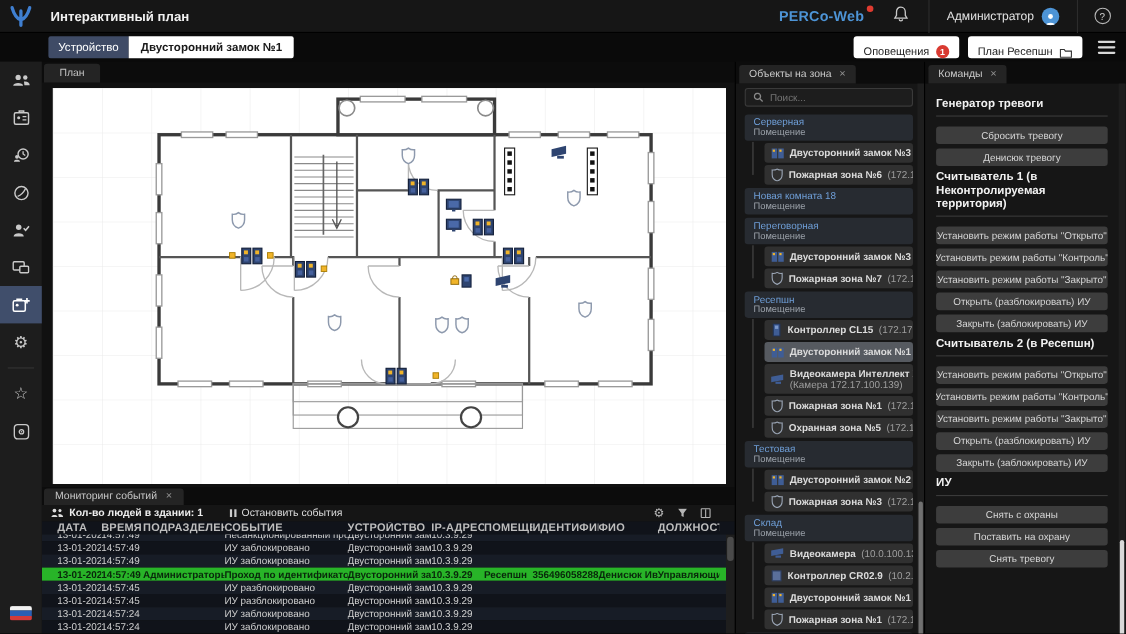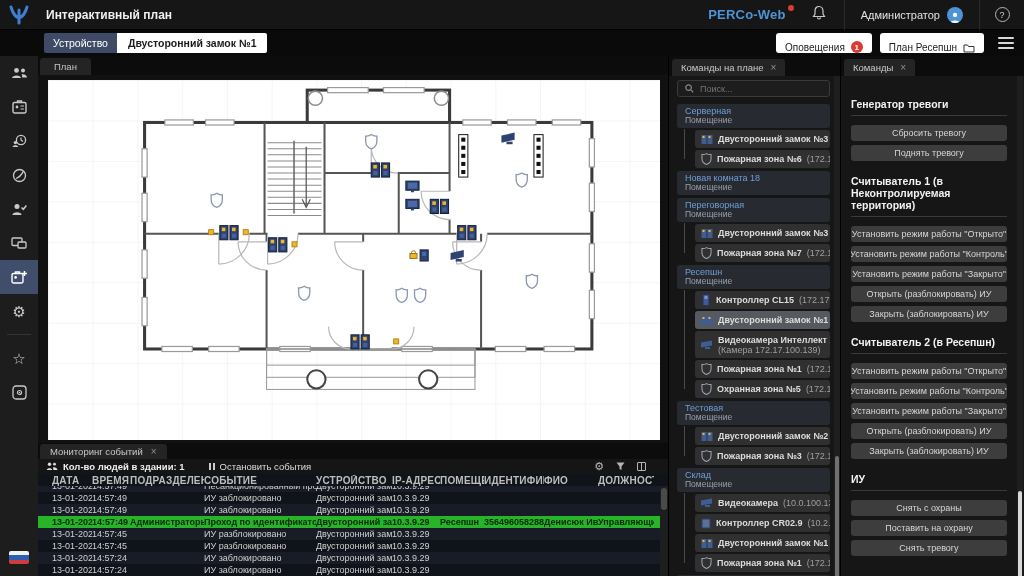--- a/index.html
+++ b/index.html
@@ -103,21 +103,21 @@
   .t-item.two { height:27px; }
   .ti-label { color:#dcdcdc; font-size:9px; font-weight:bold; }
   .ti-detail { color:#9f9f9f; font-size:9px; }
   .t-item .stack { display:flex; flex-direction:column; line-height:10px; }
   .obj-scroll { position:absolute; right:0; top:20px; bottom:0; width:6px; background:#1e1e1e; }
   .obj-scroll .thumb { position:absolute; left:1px; width:4px; top:380px; height:130px; background:#707070; border-radius:2px; }
 
   
   .cmd-reg { position:absolute; left:840px; top:56px; width:184px; height:520px; background:#161616; border-left:1px solid #000; }
   .cmd-body { position:absolute; left:0; right:7px; top:20px; bottom:0; overflow:hidden; padding:8px 10px 0; }
-  .c-title { color:#f2f2f2; font-size:10.5px; font-weight:bold; line-height:12px; margin-top:14px; }
+  .c-title { color:#f2f2f2; font-size:10.5px; font-weight:bold; line-height:12px; margin-top:4px; }
   .c-divider { height:1px; background:#3a3a3a; margin:5px 0 9px; }
   .c-btn { height:16px; background:#3d3d3d; border-radius:3px; color:#d6d6d6; font-size:9px;
     display:flex; align-items:center; justify-content:center; margin-bottom:4px; white-space:nowrap; overflow:hidden; }
   .cmd-scroll { position:absolute; right:1px; top:20px; bottom:0; width:6px; background:#1e1e1e; }
   .cmd-scroll .thumb { position:absolute; left:1px; width:4px; top:415px; height:90px; background:#d9d9d9; border-radius:2px; }
 
   .tabbar-top { height:20px; background:#0c0c0c; display:flex; align-items:flex-end; }
   .panel-tab { height:17px; background:#242424; color:#c9c9c9; font-size:9.5px; display:flex; align-items:center;
     gap:7px; padding:0 9px; border-radius:3px 3px 0 0; margin-left:3px; white-space:nowrap; }
   svg.ic { flex:none; }
@@ -560,21 +560,21 @@
       </div>
     </div>
     <div class="ev-scroll">
         <span class="thumb"></span>
       </div>
   </div>
 
   <div class="obj-reg">
     <div class="tabbar-top">
       <div class="panel-tab">
-        <span>Команды на плане</span>
+        <span>Объекты на зона</span>
         <span class="close-x">×</span>
       </div>
     </div>
     <div class="obj-body">
       <div class="search">
         <svg class="ic" width="9" height="9" viewBox="0 0 9 9">
             <circle cx="3.6" cy="3.6" r="2.8" stroke="#888" stroke-width="1.2" fill="none"></circle>
             <path d="M5.8 5.8 L8.3 8.3" stroke="#888" stroke-width="1.2"></path>
           </svg>
         <input placeholder="Поиск..." style="">
@@ -760,21 +760,21 @@
     <div class="tabbar-top">
       <div class="panel-tab">
         <span>Команды</span>
         <span class="close-x">×</span>
       </div>
     </div>
     <div class="cmd-body">
       <div class="c-title">Генератор тревоги</div>
       <div class="c-divider"></div>
       <div class="c-btn">Сбросить тревогу</div>
-      <div class="c-btn">Поднять тревогу</div>
+      <div class="c-btn">Денисюк тревогу</div>
 
       <div class="c-title">Считыватель 1 (в Неконтролируемая территория)</div>
       <div class="c-divider"></div>
       <div class="c-btn">Установить режим работы "Открыто"</div>
       <div class="c-btn">Установить режим работы "Контроль"</div>
       <div class="c-btn">Установить режим работы "Закрыто"</div>
       <div class="c-btn">Открыть (разблокировать) ИУ</div>
       <div class="c-btn">Закрыть (заблокировать) ИУ</div>
 
       <div class="c-title">Считыватель 2 (в Ресепшн)</div>

